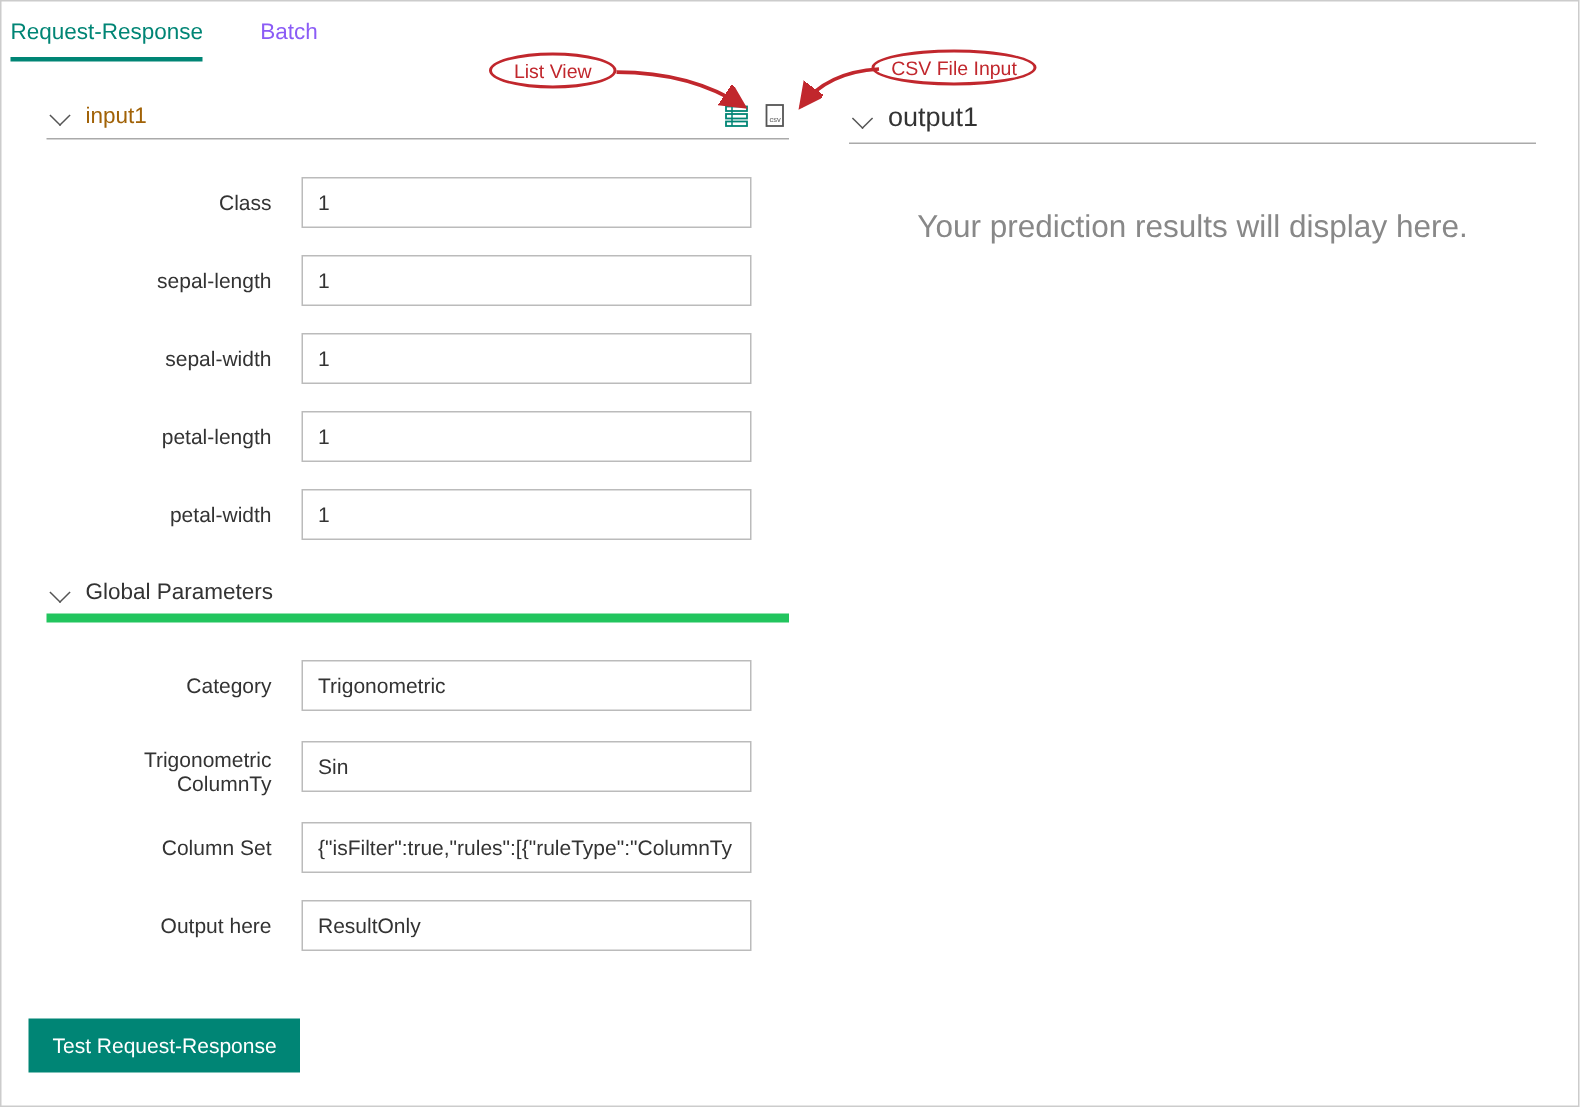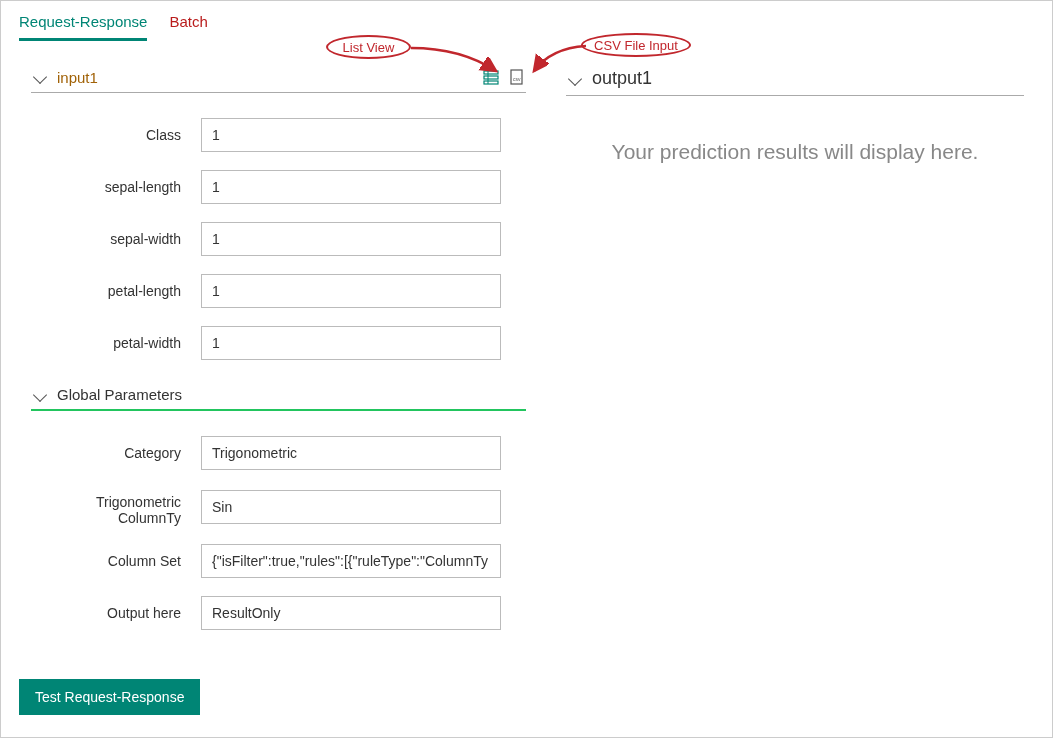--- a/index.html
+++ b/index.html
@@ -8,28 +8,28 @@
     background: #fff;
     color: #333;
     width: 1053px;
     height: 738px;
     border: 1px solid #ccc;
     position: relative;
     overflow: hidden;
   }
   .tabs {
     display: flex;
-    padding: 6px 18px 0 18px;
-    gap: 22px;
+    padding: 6px 18px 0 6px;
+    gap: 38px;
     border-bottom: 1px solid transparent;
   }
   .tab {
     font-size: 15px;
     padding: 6px 0 8px 0;
-    color: #b91c1c;
+    color: #8b5cf6;
     cursor: pointer;
   }
   .tab.active {
     color: #008575;
     border-bottom: 3px solid #008575;
     font-weight: 500;
   }
   .content {
     display: flex;
     padding: 20px 18px 0 30px;
@@ -94,21 +94,21 @@
     border:1px solid #bbb;
     padding:0 10px;
     font-size:14px;
     color:#333;
     background:#fff;
   }
   .form-row.tall .form-label { align-self:flex-start; padding-top:6px; }
   .section2-header {
     display:flex; align-items:center; gap:8px;
     padding:6px 0;
-    border-bottom:2px solid #22c55e;
+    border-bottom:6px solid #22c55e;
     margin:20px 0 25px 0;
     font-size:15px;
   }
   .placeholder-text {
     color:#888;
     font-size:21px;
     text-align:center;
     padding-top:5px;
     margin-top:39px;
   }

